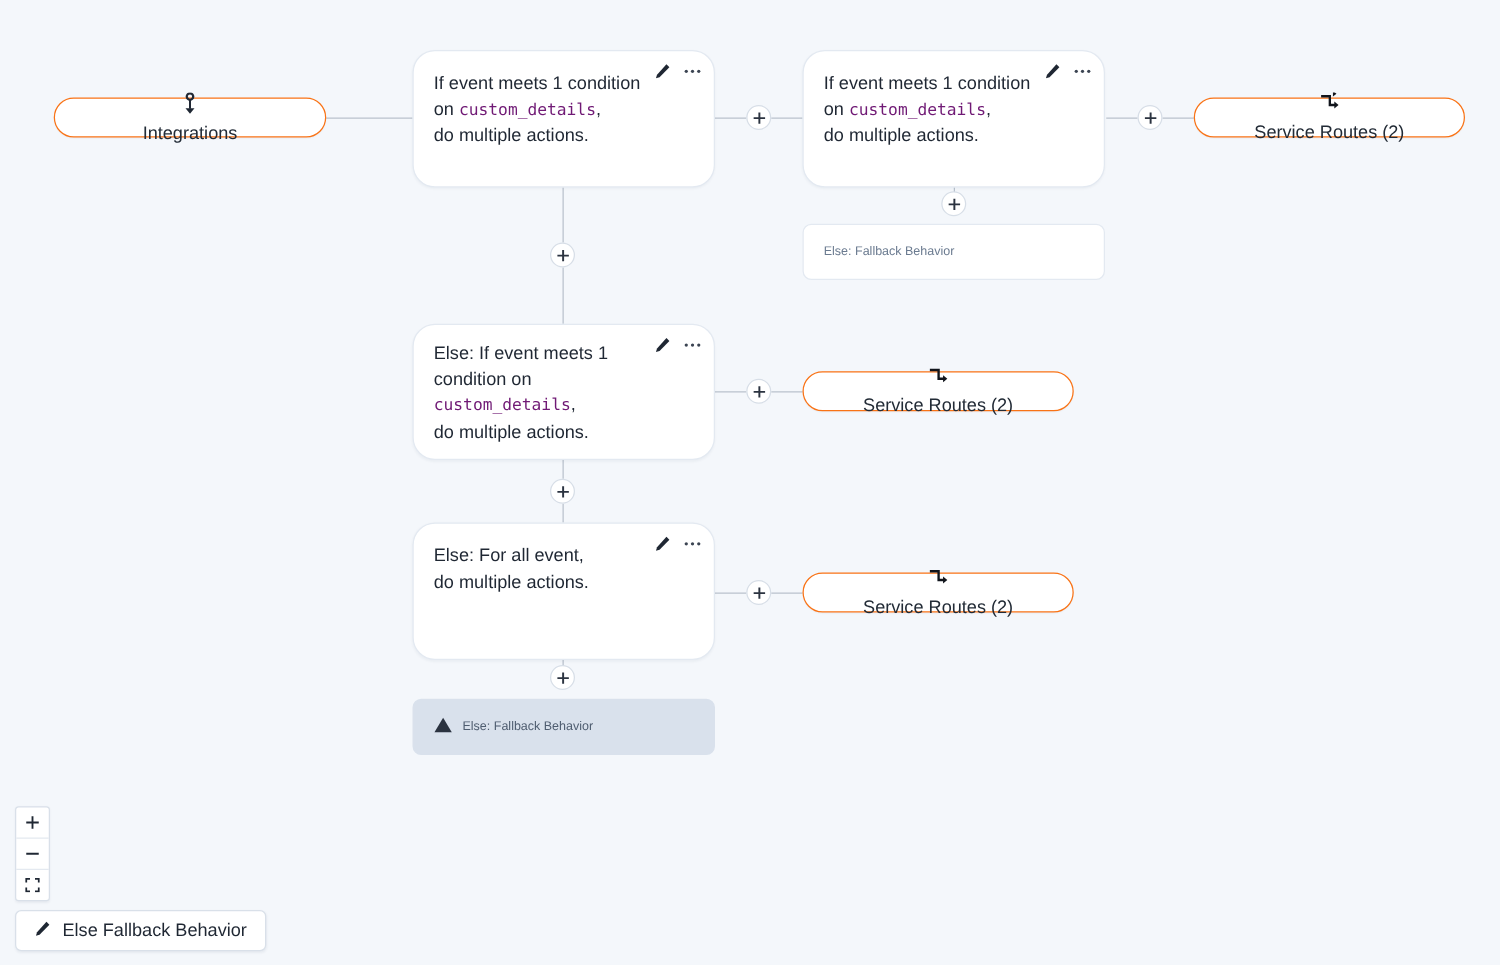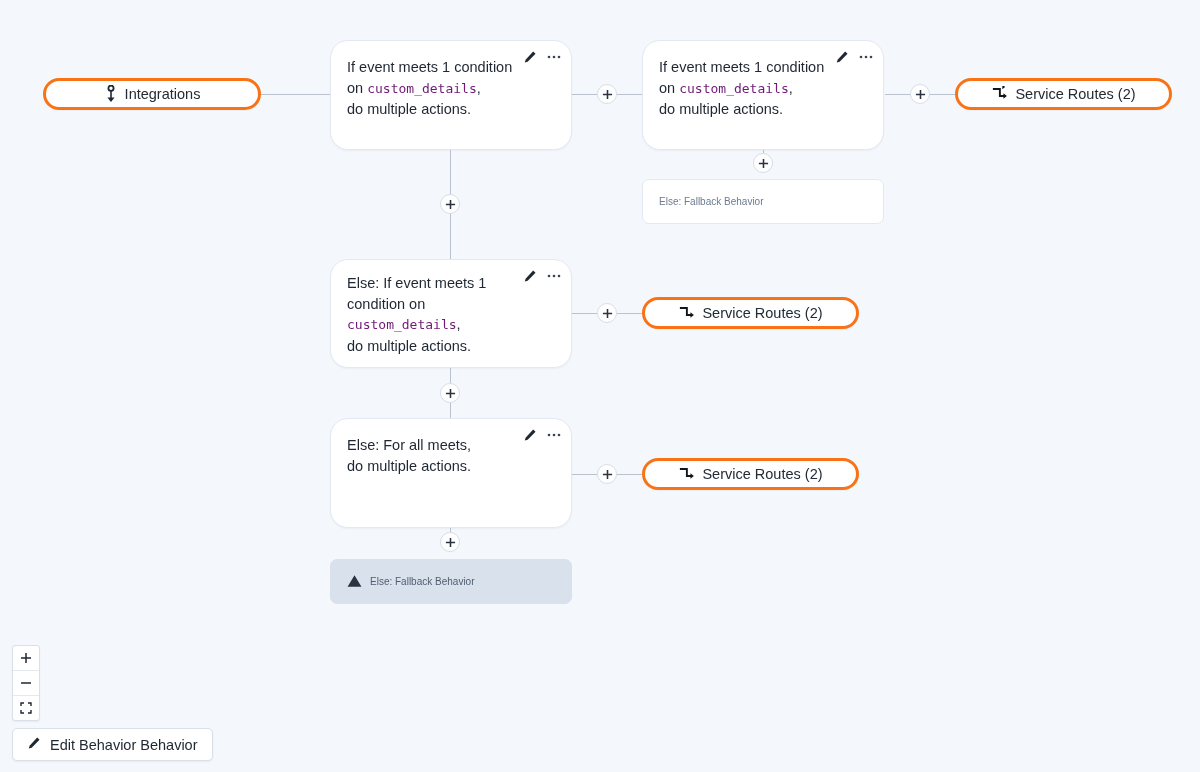--- a/index.html
+++ b/index.html
@@ -42,30 +42,31 @@
     z-index: 5;
   }
   .plus svg { display: block; }
 
   
   .pill {
     position: absolute;
     box-sizing: border-box;
     height: 32px;
     background: #ffffff;
-    border: 3px solid #f97316;
+    border: 1px solid #f97316;
     border-radius: 16px;
     display: flex;
     align-items: center;
     justify-content: center;
     gap: 7px;
     font-size: 14.5px;
     color: #222b36;
     z-index: 4;
     box-shadow: 0 1px 1px rgba(22,40,70,0.035);
+    flex-direction: column;
   }
   .pill .ico { display: flex; align-items: center; }
 
   
   .card {
     position: absolute;
     box-sizing: border-box;
     background: #ffffff;
     border: 1px solid #e3e9f1;
     border-radius: 18px;
@@ -309,21 +310,21 @@
       </span>
       <span class="tbtn">
         <svg width="14" height="4" viewBox="0 0 14 4">
           <circle cx="2" cy="2" r="1.3" fill="#3b4452"></circle>
           <circle cx="7" cy="2" r="1.3" fill="#3b4452"></circle>
           <circle cx="12" cy="2" r="1.3" fill="#3b4452"></circle>
         </svg>
       </span>
     </div>
     <div class="card-body">
-      <div class="ln">Else: For all meets,</div>
+      <div class="ln">Else: For all event,</div>
       <div class="ln">do multiple actions.</div>
     </div>
   </div>
 
   <div class="pill" style="left:642px; top:458px; width:217px;">
     <span class="ico">
       <svg width="17" height="17" viewBox="0 0 18 18">
         <path d="M2 3.2 H9.4 V10.6 H14.6" fill="none" stroke="#11151c" stroke-width="2"></path>
         <path d="M13.2 7.6 L16.8 10.6 L13.2 13.6 Z" fill="#11151c"></path>
       </svg>
@@ -403,14 +404,14 @@
     </svg>
   </div>
 </div>
 
 <div id="edit-fallback-btn">
   <span>
     <svg width="14" height="14" viewBox="0 0 16 16">
       <path d="M11.6 1.7 L14.3 4.4 L5.3 13.4 L2 14.4 L3 11.1 Z" fill="#1f2733"></path>
     </svg>
   </span>
-  <span>Edit Behavior Behavior</span>
+  <span>Else Fallback Behavior</span>
 </div>
 
 </body></html>

